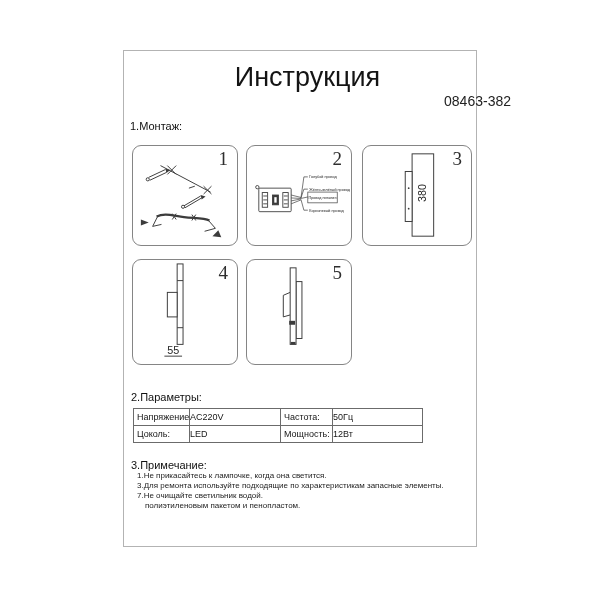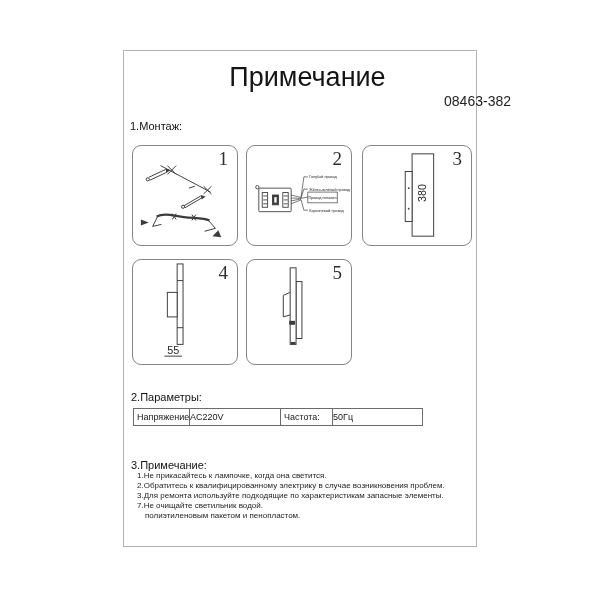--- a/index.html
+++ b/index.html
@@ -44,21 +44,21 @@
 
   .wiretext { font-size:3.8px; fill:#222; }
   .dimtext  { font-size:11px; fill:#262626; font-family:"Liberation Sans", sans-serif; }
 </style>
 </head>
 <body>
 
 <div class="screen">
   <div class="page"></div>
 
-  <div class="title">Примечание</div>
+  <div class="title">Инструкция</div>
   <div class="model">08463-382</div>
 
   <div class="sec sec1">1.Монтаж:</div>
 
   <div class="dbox box1">
     <svg viewBox="0 0 106 101">
       <g stroke="#3c3c3c" stroke-width="1" fill="none">
         <line x1="28" y1="20" x2="79" y2="47"></line>
         <line x1="35" y1="20" x2="44" y2="29"></line>
         <line x1="35" y1="29" x2="44" y2="20"></line>
@@ -173,25 +173,30 @@
         <col class="c3">
         <col class="c4">
       </colgroup>
     <tbody>
         <tr>
       <td class="lbl">Напряжение:</td>
       <td class="val">AC220V</td>
       <td class="lbl">Частота:</td>
       <td class="val">50Гц</td>
     </tr>
+    <tr>
+      <td class="lbl">Цоколь:</td>
+      <td class="val">LED</td>
+      <td class="lbl">Мощность:</td>
+      <td class="val">12Вт</td>
+    </tr>
   </tbody>
     </table>
 
   <div class="sec sec3">3.Примечание:</div>
 
   <div class="notes">
     <div class="note-line">1.Не прикасайтесь к лампочке, когда она светится.</div>
-    <div class="note-line">2.Обратитесь к квалифицированному электрику в случае возникновения проблем.</div>
     <div class="note-line">3.Для ремонта используйте подходящие по характеристикам запасные элементы.</div>
     <div class="note-line">7.Не очищайте светильник водой.</div>
     <div class="note-line note-cont">полиэтиленовым пакетом и пенопластом.</div>
   </div>
 </div>
 
 </body></html>

